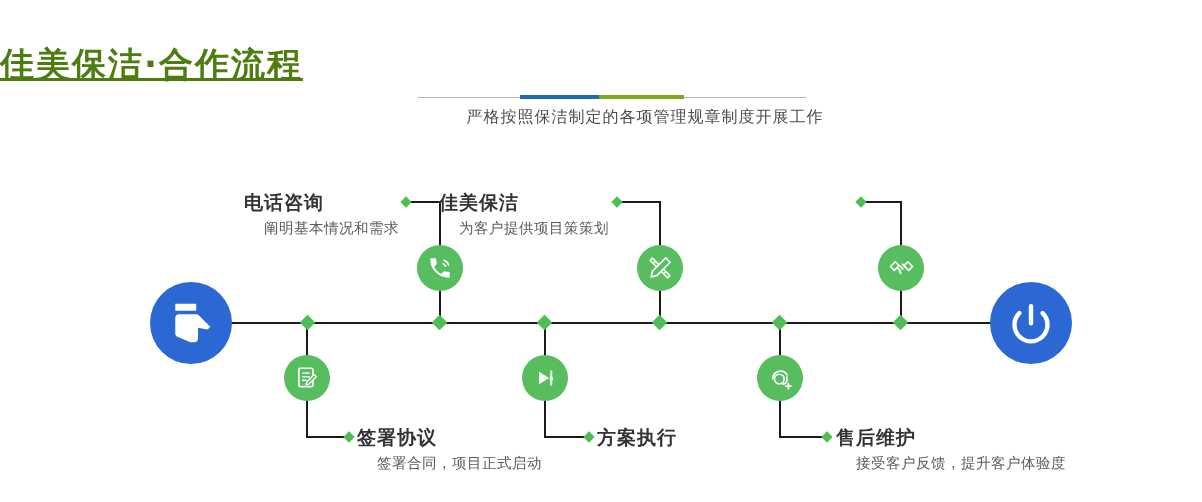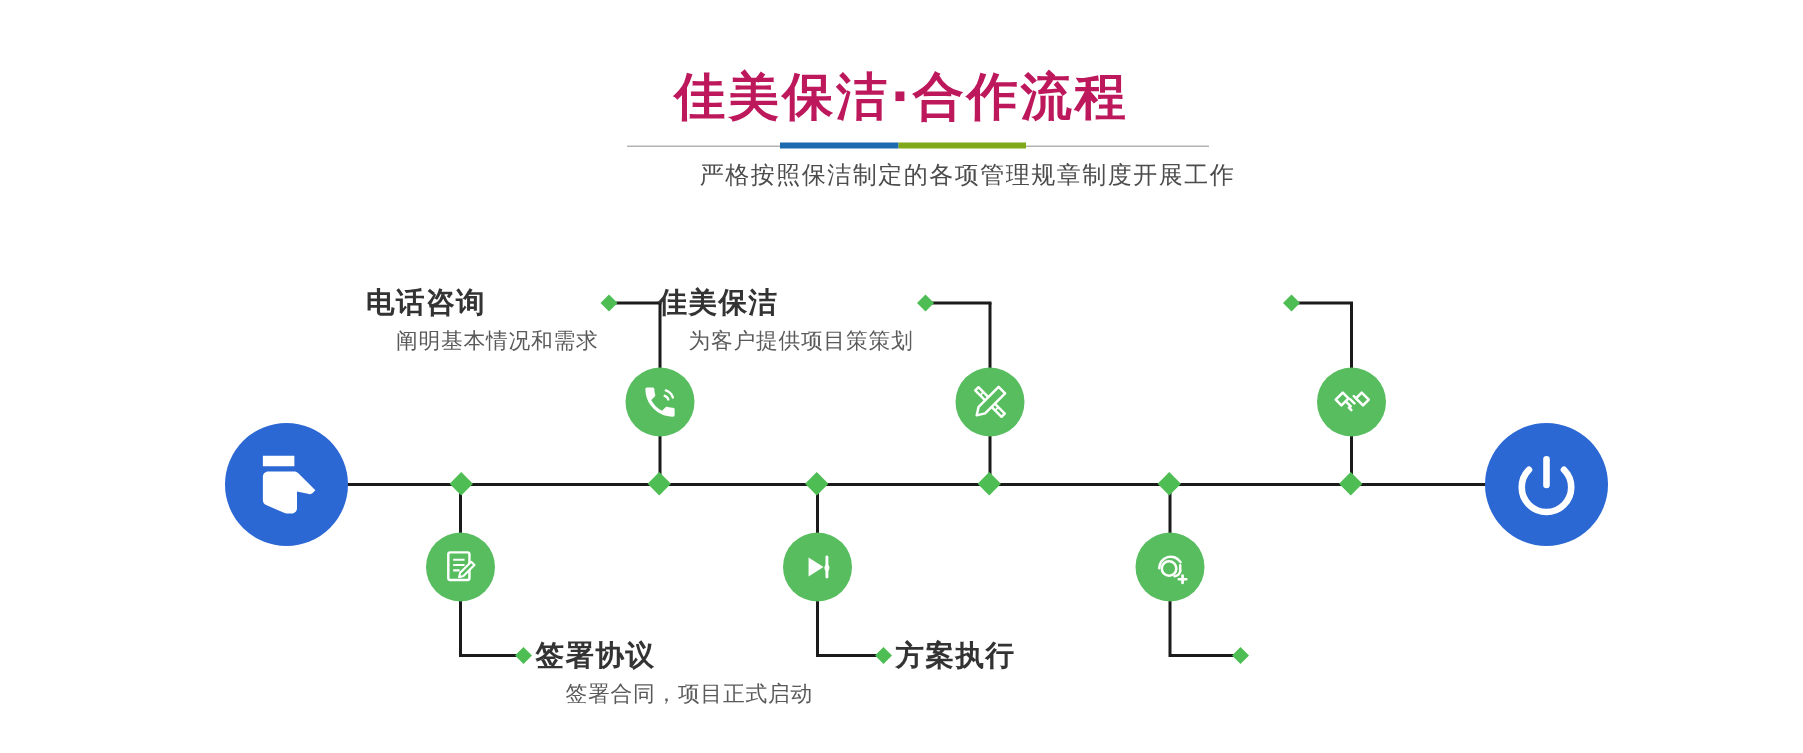--- a/index.html
+++ b/index.html
@@ -1,21 +1,21 @@
 <!DOCTYPE html>
 <html style="--accent-blue: #2b68d4; --accent-green: #57bd5f; --accent-green-dark: #4ebd54; --divider-blue: #1d6ab0; --divider-green: #7fa91b; --line-black: #1b1b1b;"><head>
 <meta charset="utf-8">
 <style>
   html,body{margin:0;padding:0;background:#fff;}
   body{font-family:"DejaVu Sans","Liberation Sans",sans-serif;}
   .page{position:relative;width:1202px;height:502px;background:#ffffff;overflow:hidden;}
 
   
-  .title{position:absolute;top:42px;left:0;width:100%;margin:0;text-align:center;
-         font-size:34px;font-weight:700;color:#be185d;letter-spacing:2px;}
+  .title{position:absolute;top:42px;left:0;width:100%;margin:0;text-align:left;
+         font-size:34px;font-weight:700;color:#4d7c0f;letter-spacing:2px;text-decoration:underline;}
   .divider-base{position:absolute;top:97px;left:418px;width:388px;height:1px;background:#b3b3b3;}
   .divider-seg{position:absolute;top:95px;height:4px;}
   .divider-seg.blue{left:520px;width:79px;background:var(--divider-blue,#1d6ab0);}
   .divider-seg.green{left:599px;width:85px;background:var(--divider-green,#7fa91b);}
   .subtitle{position:absolute;top:107px;left:0;width:100%;margin:0;text-align:center;
             font-size:16px;color:#4c4c4c;letter-spacing:1px;padding-left:44px;}
 
   
   .line{position:absolute;background:var(--line-black,#1b1b1b);z-index:1;}
   .line.h{height:2px;}
@@ -147,14 +147,18 @@
     <svg viewBox="0 0 24 24" width="27" height="27">
       <g stroke="#fff" stroke-width="1.5" fill="none" stroke-linecap="round">
         <circle cx="11" cy="12.5" r="4.3"></circle>
         <path d="M5.2 12.3a6.8 6.8 0 0 1 12.6-3.6"></path>
         <path d="M17.6 10.6v3.2"></path>
         <path d="M17.6 13.8c0 1.8-1.6 3-3.4 3.2"></path>
       </g>
       <path d="M19 16.6v4.4M16.8 18.8h4.4" stroke="#fff" stroke-width="1.6" stroke-linecap="round"></path>
     </svg>
   </div>
+  <div class="steplabel bottom" style="left:836px;top:425px;">
+    <div class="t">售后维护</div>
+    <div class="d">接受客户反馈，提升客户体验度</div>
+  </div>
 
 </div>
 
 </body></html>

